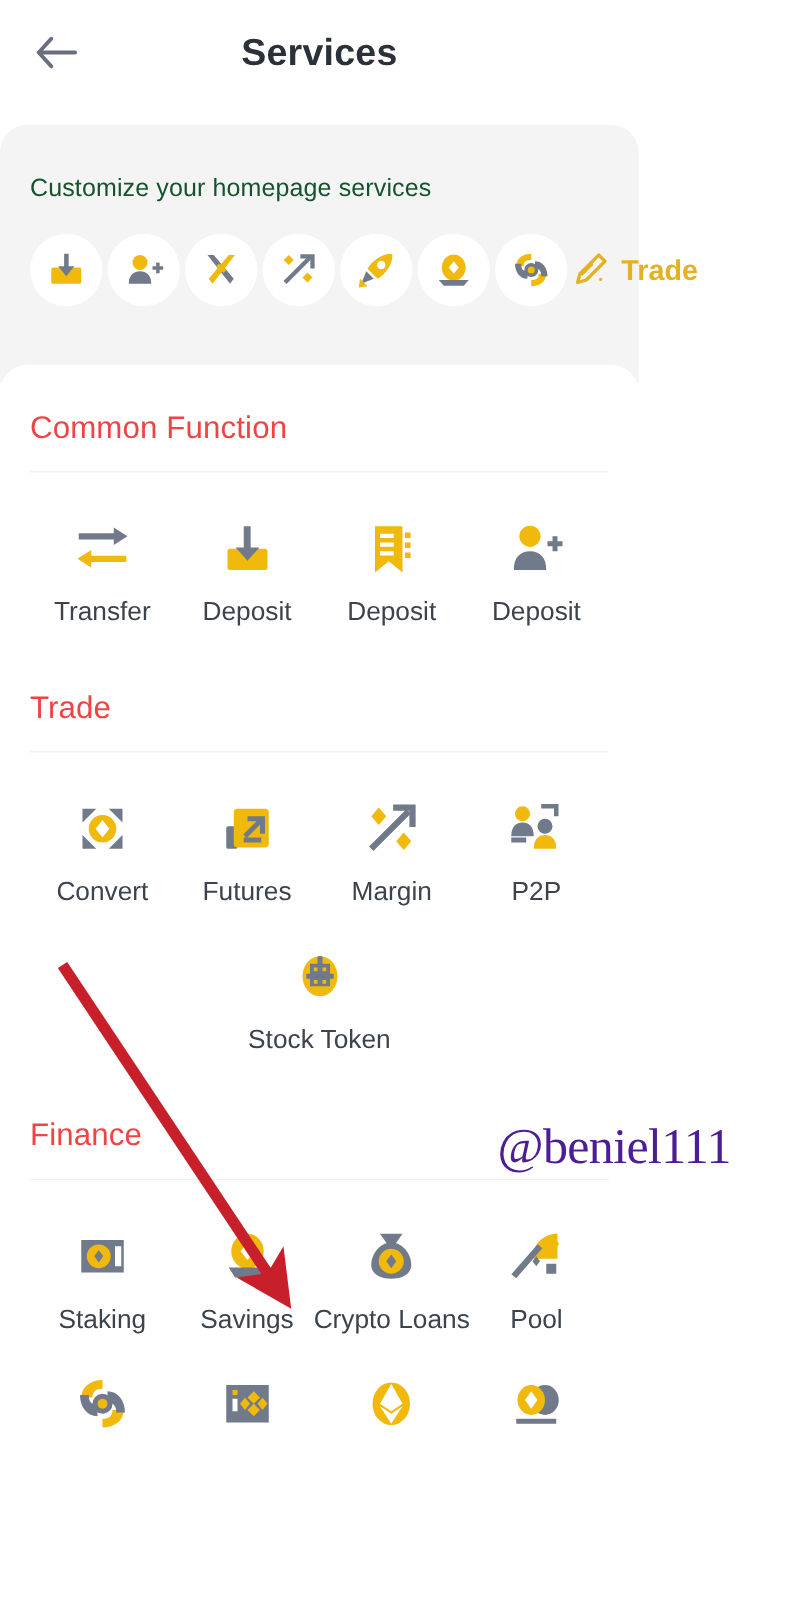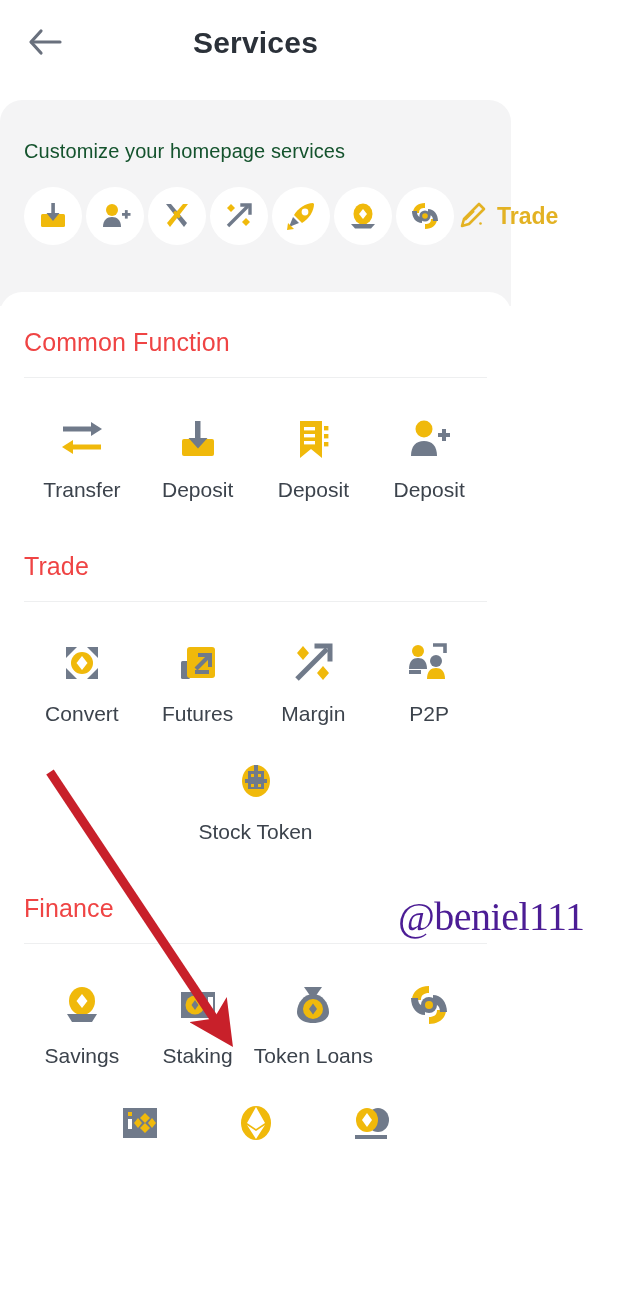--- a/index.html
+++ b/index.html
@@ -370,52 +370,64 @@
 
     </div>
 
     <div class="section-title">Finance</div>
     <div class="divider"></div>
     <div class="grid">
 
       <div class="tile">
         <div class="tile-icon">
           <svg width="48" height="48" viewBox="0 0 48 48">
-            <ellipse cx="24" cy="20" rx="13" ry="14" fill="#f0b90b"></ellipse>
-            <path d="M24 13 L29.5 20 L24 27 L18.5 20 Z" fill="#ffffff"></path>
-            <path d="M9 33 L39 33 L34 41 L14 41 Z" fill="#707a8a"></path>
-          </svg>
-        </div>
-        <div class="tile-label">Savings</div>
-      </div>
-
-      <div class="tile">
-        <div class="tile-icon">
-          <svg width="48" height="48" viewBox="0 0 48 48">
             <rect x="7" y="11" width="34" height="26" fill="#707a8a"></rect>
             <circle cx="21" cy="24" r="9.5" fill="#f0b90b"></circle>
             <path d="M21 19 L24.5 24 L21 29 L17.5 24 Z" fill="#707a8a"></path>
             <rect x="34" y="16" width="5" height="16" fill="#ffffff"></rect>
           </svg>
         </div>
         <div class="tile-label">Staking</div>
       </div>
 
       <div class="tile">
         <div class="tile-icon">
           <svg width="48" height="48" viewBox="0 0 48 48">
+            <ellipse cx="24" cy="20" rx="13" ry="14" fill="#f0b90b"></ellipse>
+            <path d="M24 13 L29.5 20 L24 27 L18.5 20 Z" fill="#ffffff"></path>
+            <path d="M9 33 L39 33 L34 41 L14 41 Z" fill="#707a8a"></path>
+          </svg>
+        </div>
+        <div class="tile-label">Savings</div>
+      </div>
+
+      <div class="tile">
+        <div class="tile-icon">
+          <svg width="48" height="48" viewBox="0 0 48 48">
             <path d="M15 6 L33 6 L26 16 L22 16 Z" fill="#707a8a"></path>
             <path d="M24 13 C33 13 40 22 40 31 C40 38 33 42 24 42 C15 42 8 38 8 31 C8 22 15 13 24 13 Z" fill="#707a8a"></path>
             <circle cx="24" cy="28" r="10" fill="#f0b90b"></circle>
             <path d="M24 22.5 L28 28 L24 33.5 L20 28 Z" fill="#707a8a"></path>
           </svg>
         </div>
-        <div class="tile-label">Token Loans</div>
-      </div>
-
+        <div class="tile-label">Crypto Loans</div>
+      </div>
+
+      <div class="tile">
+        <div class="tile-icon">
+          <svg width="48" height="48" viewBox="0 0 48 48">
+            <path d="M41 6 C30 6 21 14 21 26 L41 26 Z" fill="#f0b90b"></path>
+            <path d="M6 40 L27 16" stroke="#707a8a" stroke-width="5" fill="none"></path>
+            <rect x="32" y="30" width="8" height="8" fill="#707a8a"></rect>
+            <path d="M24 24 L27 28 L24 32 L21 28 Z" fill="#707a8a"></path>
+            <circle cx="40" cy="14" r="2" fill="#f0b90b"></circle>
+          </svg>
+        </div>
+        <div class="tile-label">Pool</div>
+      </div>
 
       <div class="tile">
         <div class="tile-icon">
           <svg width="48" height="48" viewBox="0 0 48 48">
             <path d="M24 5 C14 5 7 11 7 19 L16 19 C16 14 19 12 24 12 Z" fill="#f0b90b"></path>
             <path d="M24 43 C34 43 41 37 41 29 L32 29 C32 34 29 36 24 36 Z" fill="#f0b90b"></path>
             <path d="M6 17 C6 27 12 34 20 34 L20 25 C15 25 13 22 13 17 Z" fill="#707a8a"></path>
             <path d="M42 31 C42 21 36 14 28 14 L28 23 C33 23 35 26 35 31 Z" fill="#707a8a"></path>
             <circle cx="24" cy="24" r="8" fill="#707a8a"></circle>
             <circle cx="24" cy="24" r="4" fill="#f0b90b"></circle>

